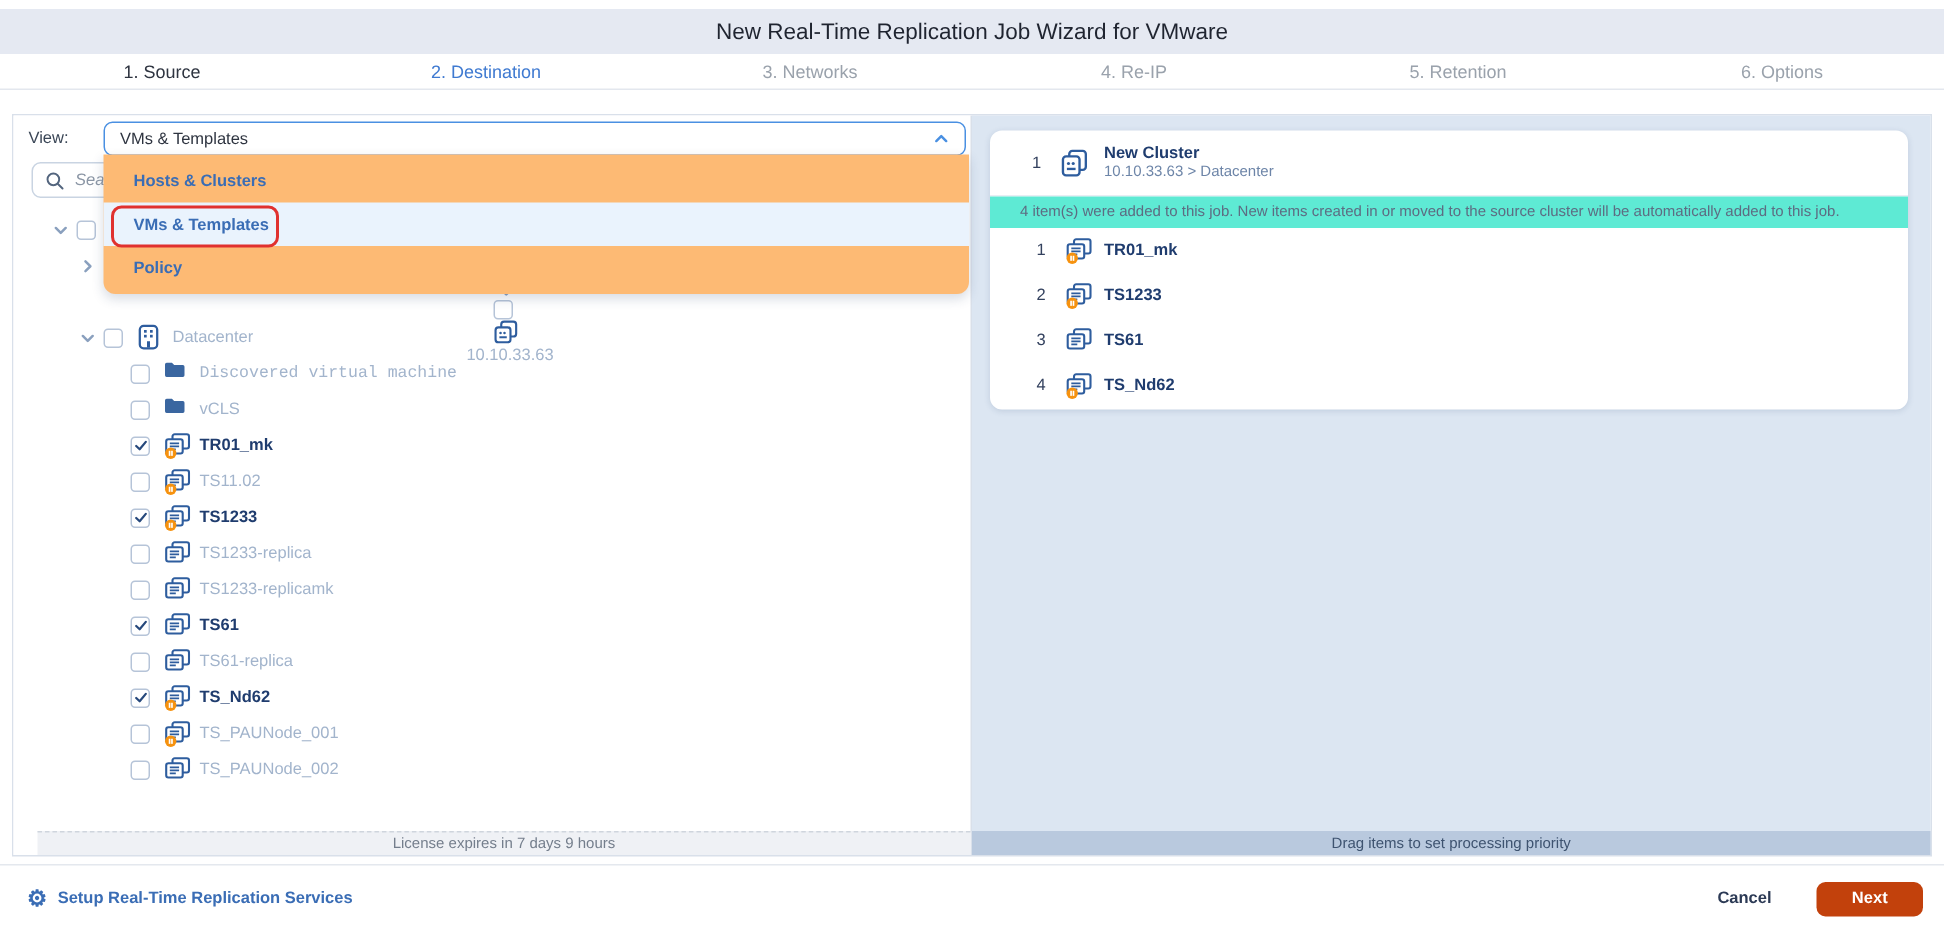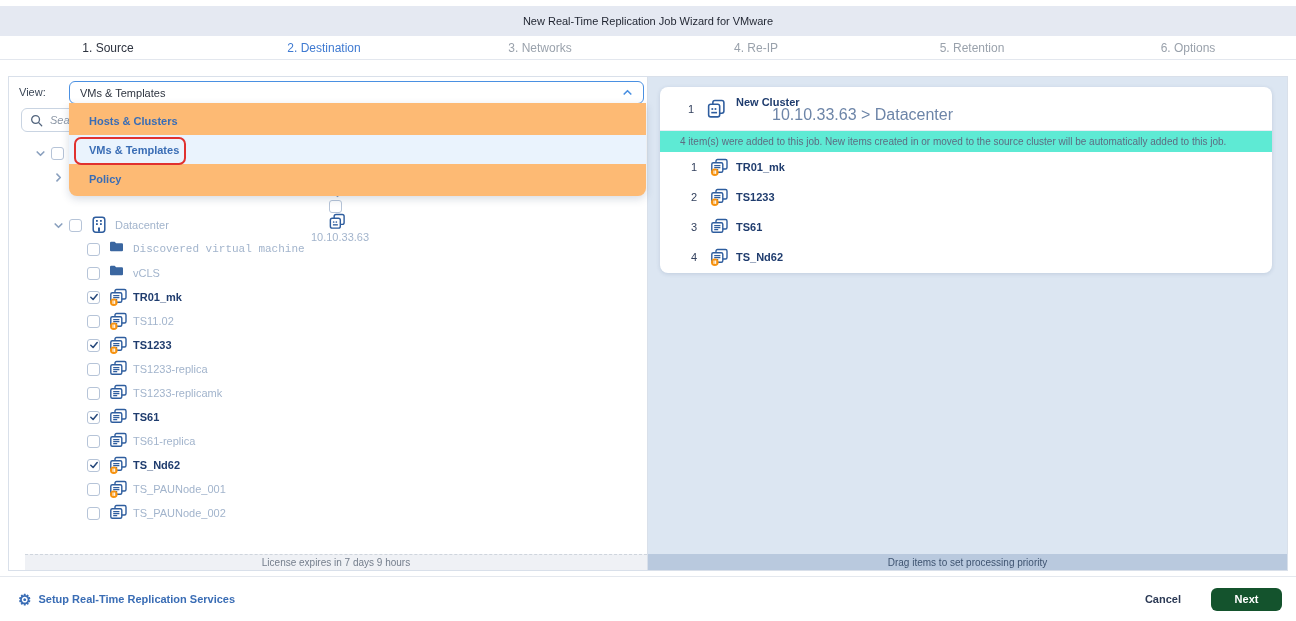--- a/index.html
+++ b/index.html
@@ -2,21 +2,21 @@
 <html><head>
 <meta charset="utf-8">
 <style>
   * { margin:0; padding:0; box-sizing:border-box; }
   html,body { width:1296px; height:621px; background:#fff; font-family:"Liberation Sans",sans-serif; }
   .app { position:relative; width:1296px; height:621px; overflow:hidden; font-size:11px; color:#2e3440; }
 
   
   .topbar { position:absolute; top:6px; left:0; right:0; height:30px; background:#e5e9f2;
             display:flex; align-items:center; justify-content:center; }
-  .topbar .title { font-size:11px; color:#1f2430; }
+  .topbar .title { font-size:15px; color:#1f2430; }
 
   
   .steps { position:absolute; top:36px; left:0; right:0; height:24px; background:#fff;
            border-bottom:1px solid #e3e7ee; display:flex; }
   .step { flex:1; display:flex; align-items:center; justify-content:center; font-size:12px; cursor:pointer; }
   .step.active { color:#2e3440; }
   .step.link { color:#3f7ad1; }
   .step.disabled { color:#9aa2ac; }
 
   
@@ -68,41 +68,41 @@
   .annotation { position:absolute; left:5px; top:34px; width:112px; height:28px;
                 border:2px solid #e0312f; border-radius:7px; pointer-events:none; z-index:11; }
 
   
   .card { position:absolute; left:12px; top:10px; width:612px; height:186px; background:#fff;
           border-radius:8px; box-shadow:0 1px 4px rgba(31,60,110,.15); overflow:hidden; }
   .card-header { height:44px; border-bottom:1px solid #e8edf4; display:flex; align-items:center; }
   .card-index { width:22px; margin-left:20px; color:#33415e; text-align:center; }
   .card-icon { width:22px; height:20px; margin:0 8px 0 4px; }
   .card-name { color:#1f3c6e; font-weight:700; line-height:13px; }
-  .card-path { color:#6d85a8; font-size:16px; line-height:12px;margin-left:36px; }
+  .card-path { color:#6d85a8; font-size:10px; line-height:12px; }
   .card-banner { height:21px; background:#5eead4; display:flex; align-items:center; padding-left:20px;
                  font-size:10px; color:#5d6c82; }
   .prio-row { height:30px; display:flex; align-items:center; cursor:grab; }
   .prio-index { width:20px; margin-left:24px; text-align:center; color:#33415e; }
   .prio-icon { width:19px; height:18px; margin:0 7px 0 6px; position:relative; }
   .prio-label { color:#1f3c6e; font-weight:600; }
 
   .drag-bar { position:absolute; left:0; right:0; bottom:0; height:16px; background:#b9c9de;
               display:flex; align-items:center; justify-content:center; font-size:10px; color:#3e5370; }
 
   
   .footer { position:absolute; top:576px; left:0; right:0; height:45px; background:#fff;
             border-top:1px solid #e4e8ee; display:flex; align-items:center; }
   .setup-link { display:flex; align-items:center; gap:7px; margin-left:18px; color:#3a6db5;
                 font-weight:700; cursor:pointer; }
   .gear { font-size:15px; line-height:1; color:#3a6db5; }
   .footer-right { margin-left:auto; display:flex; align-items:center; gap:30px; margin-right:14px; }
   .cancel-btn { color:#2c3a55; font-weight:600; cursor:pointer; background:none; border:none;
                 font-size:11px; font-family:"Liberation Sans",sans-serif; }
-  .next-btn { width:71px; height:23px; background:#14532d; color:#fff; border:none; border-radius:6px;
+  .next-btn { width:71px; height:23px; background:#c2410c; color:#fff; border:none; border-radius:6px;
               font-weight:700; font-size:11px; cursor:pointer; font-family:"Liberation Sans",sans-serif; }
 
   .icon svg, .tree-icon svg, .card-icon svg, .prio-icon svg { display:block; }
 </style>
 </head>
 <body>
 
 <div class="app">
 
   <div class="topbar">

